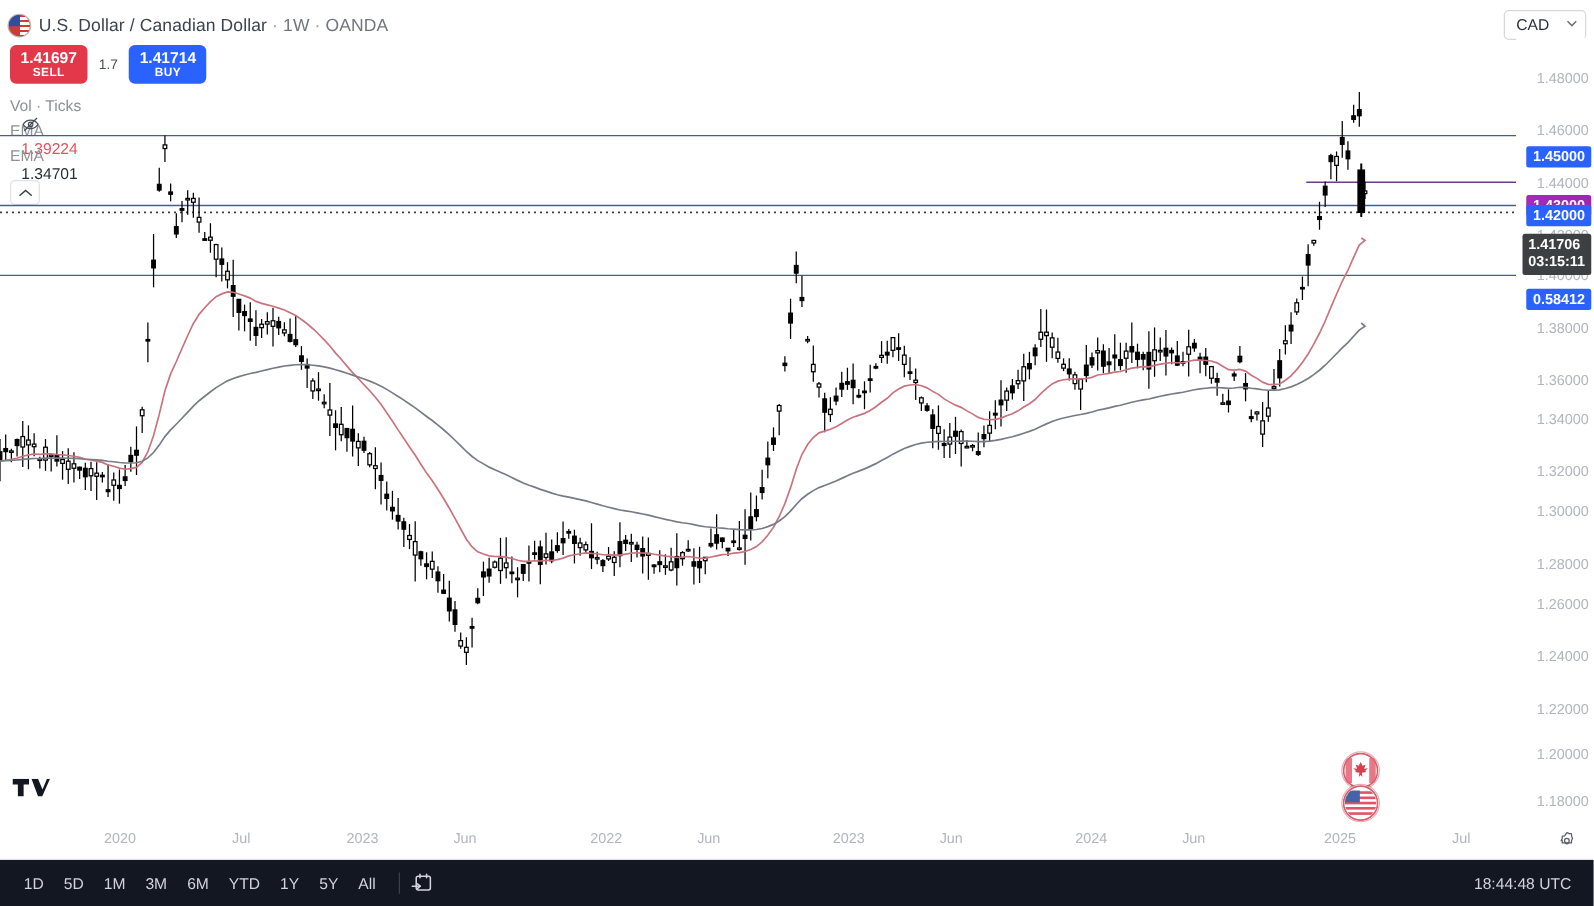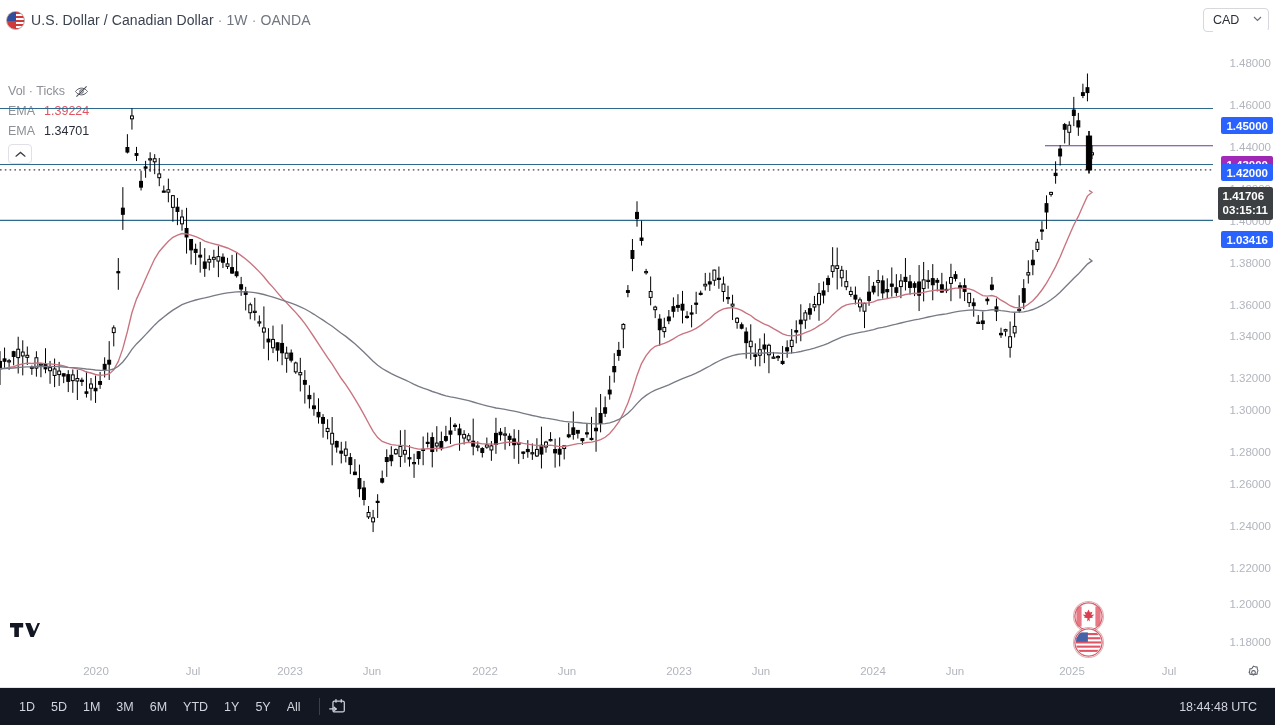--- a/index.html
+++ b/index.html
@@ -56,21 +56,21 @@
     line-height:1.02;
   }
   .bs-btn .px { font-size:12.5px; font-weight:bold; }
   .bs-btn .tag { font-size:9.5px; font-weight:bold; letter-spacing:.3px; margin-top:1px;}
   .sell { background:#e2384a; }
   .buy  { background:#2962ff; }
   .spread { font-size:11px; color:#4a4e58; margin:0 9px; font-weight:500; }
 
   
   .legend { position:absolute; left:8px; top:78px; font-size:12.5px; }
-  .leg-row { display:flex; align-items:flex-end; height:20px; }
+  .leg-row { display:flex; align-items:flex-start; height:20px;flex-direction:column; }
   .leg-name { color:#8d9096; }
   .leg-val { margin-left:9px; }
   .leg-val.red { color:#e0535f; }
   .leg-val.dark { color:#2a2e39; }
   .eye {
     width:14px; height:14px; margin-left:9px; position:relative; display:inline-block;
   }
   .eye svg{display:block;}
   .collapse-btn {
     margin-top:6px; width:24px; height:20px; border:1px solid #dfe1e6; border-radius:4px;
@@ -147,20 +147,31 @@
     <div class="cad-box">
       <span>CAD</span>
       <span class="chev">
         <svg width="9" height="6" viewBox="0 0 9 6">
             <path d="M1 1l3.5 3.5L8 1" stroke="#6c707a" stroke-width="1.2" fill="none"></path>
           </svg>
       </span>
     </div>
   </div>
 
+  <div class="bs-row">
+    <div class="bs-btn sell">
+      <div class="px">1.41697</div>
+      <div class="tag">SELL</div>
+    </div>
+    <div class="spread">1.7</div>
+    <div class="bs-btn buy">
+      <div class="px">1.41714</div>
+      <div class="tag">BUY</div>
+    </div>
+  </div>
 
   <div class="legend">
     <div class="leg-row">
       <span class="leg-name">Vol · Ticks</span>
       <span class="eye">
         <svg width="15" height="15" viewBox="0 0 16 16">
           <path d="M1.6 8s2.4-3.6 6.4-3.6S14.4 8 14.4 8s-2.4 3.6-6.4 3.6S1.6 8 1.6 8z" fill="none" stroke="#4a4e58" stroke-width="1"></path>
           <circle cx="8" cy="8" r="1.9" fill="none" stroke="#4a4e58" stroke-width="1"></circle>
           <line x1="2.6" y1="13.4" x2="13.4" y2="2.6" stroke="#4a4e58" stroke-width="1.1"></line>
         </svg>
@@ -694,21 +705,21 @@
       <div class="ptick" style="top: 374px;">1.30000</div>
       <div class="ptick" style="top: 416px;">1.28000</div>
       <div class="ptick" style="top: 448px;">1.26000</div>
       <div class="ptick" style="top: 490px;">1.24000</div>
       <div class="ptick" style="top: 532px;">1.22000</div>
       <div class="ptick" style="top: 568px;">1.20000</div>
       <div class="ptick" style="top: 606px;">1.18000</div>
       <div class="plabel blue" style="top: 87px;">1.45000</div>
       <div class="plabel purple" style="top: 126px;">1.43000</div>
       <div class="plabel blue" style="top: 134px;">1.42000</div>
-      <div class="plabel blue" style="top: 201px;">1.03416</div>
+      <div class="plabel blue" style="top: 201px;">0.58412</div>
       <div class="plabel cur" style="top: 157px;">
         <div class="t2">1.41706</div>
         <div class="t2">03:15:11</div>
       </div>
     </div>
 
   <div class="coins">
     <div class="coin ca">
       <svg width="29" height="29" viewBox="0 0 29 29">
         <circle cx="14.5" cy="14.5" r="13.6" fill="#fff" stroke="#d4606e" stroke-width="1.3"></circle>

